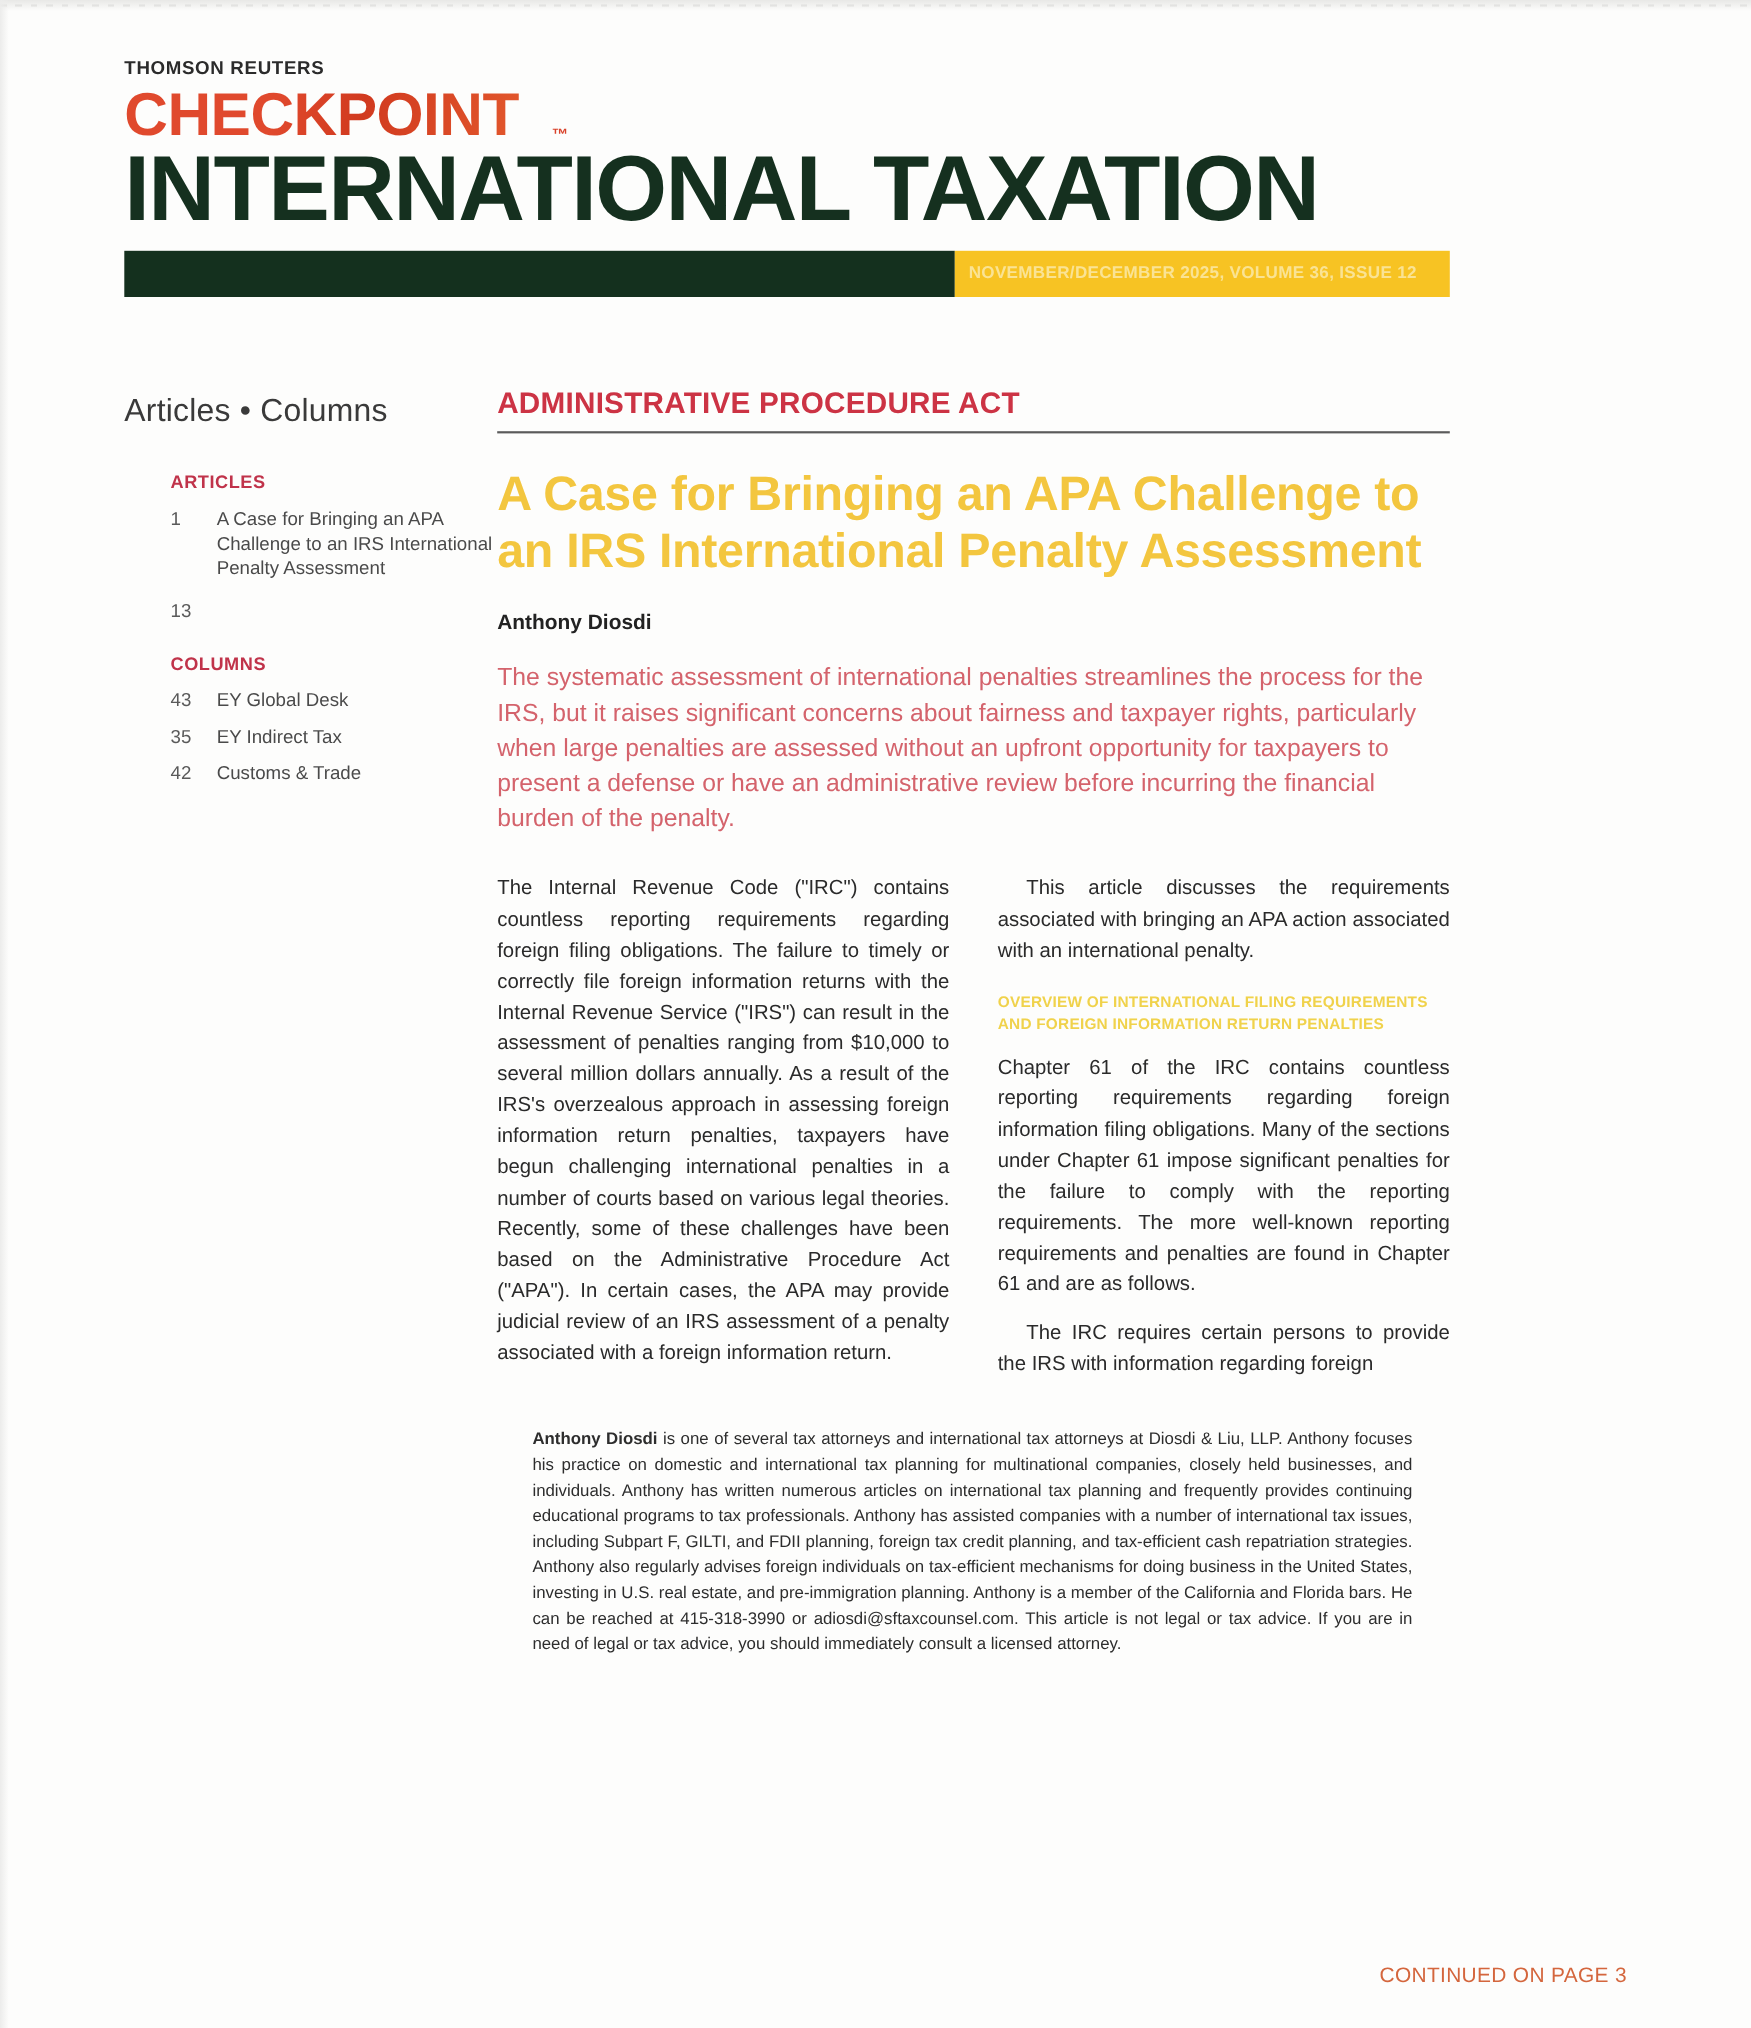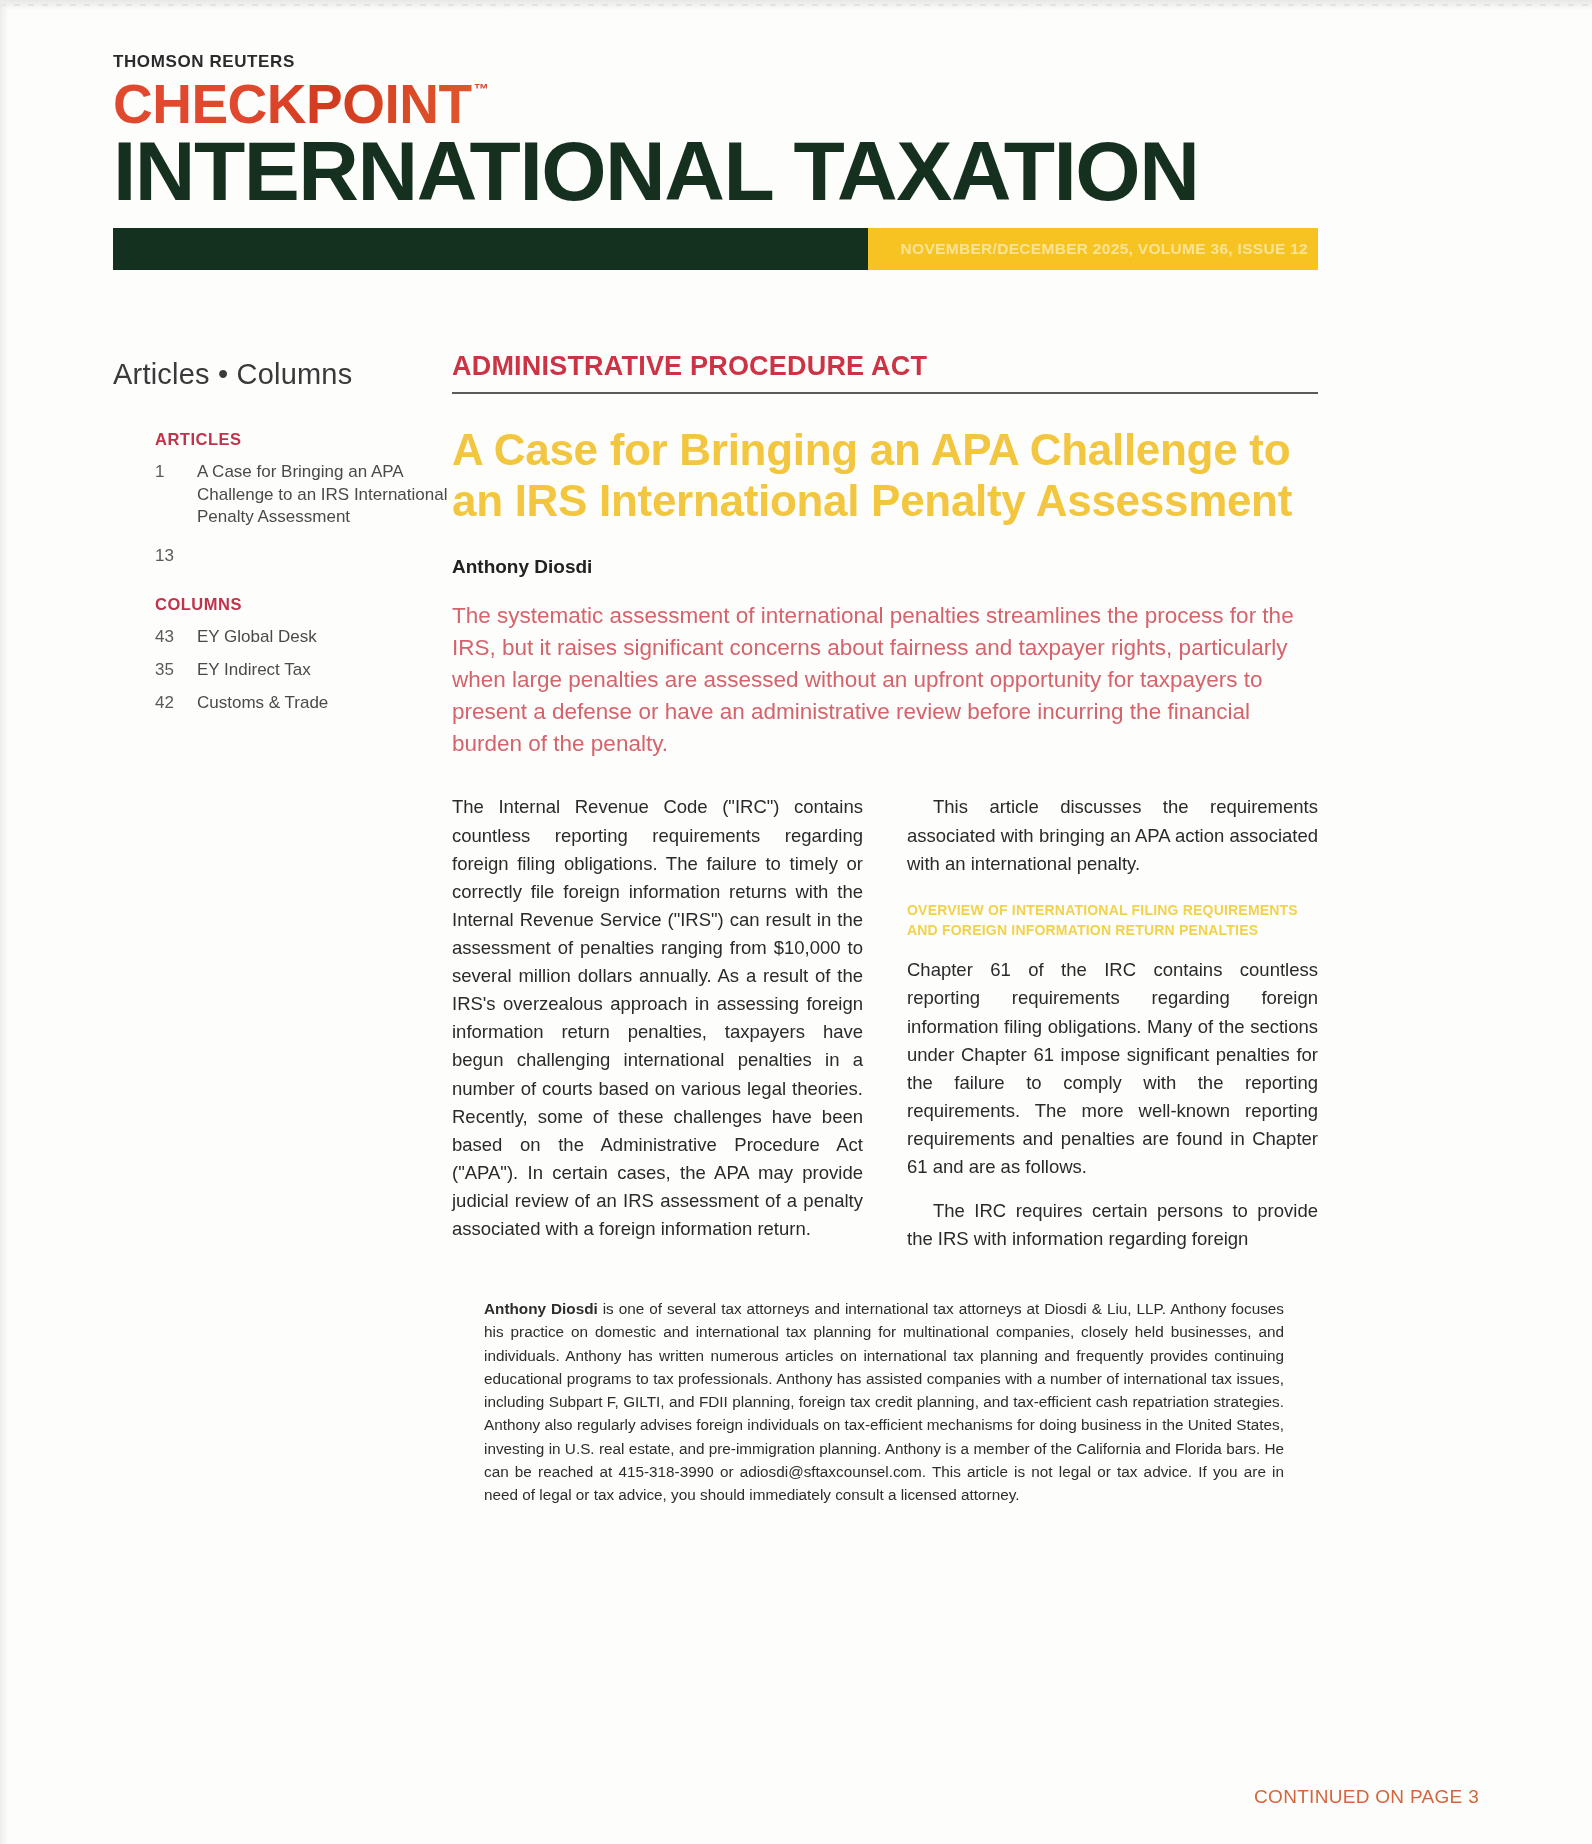--- a/index.html
+++ b/index.html
@@ -50,22 +50,23 @@
   }
   .tr-line {
     font-size: 17px;
     font-weight: bold;
     letter-spacing: .6px;
     color: #2b2b2b;
     margin-bottom: 6px;
   }
   .checkpoint-row {
     display: flex;
-    align-items: flex-start;
+    align-items: flex-end;
     line-height: .95;
+    gap: 28px;
   }
   .checkpoint {
     font-size: 55px;
     font-weight: bold;
     letter-spacing: -0.5px;
     color: #d9422a;
     background: linear-gradient(100deg, #e0492d 0%, #e0492d 38%, #d13a1f 60%, #e2572c 100%);
     -webkit-background-clip: text;
     background-clip: text;
     color: transparent;
@@ -103,21 +104,21 @@
   .bar-green {
     background: #14301e;
     width: 755px;
   }
   .bar-yellow {
     background: #f7c323;
     flex: 1;
     display: flex;
     align-items: center;
     justify-content: flex-end;
-    padding-right: 10px;
+    padding-right: 30px;
     box-sizing: border-box;
   }
   .bar-issue {
     font-size: 15.5px;
     font-weight: bold;
     color: #fbe9a8;
     letter-spacing: .3px;
     opacity: .85;
   }
 

